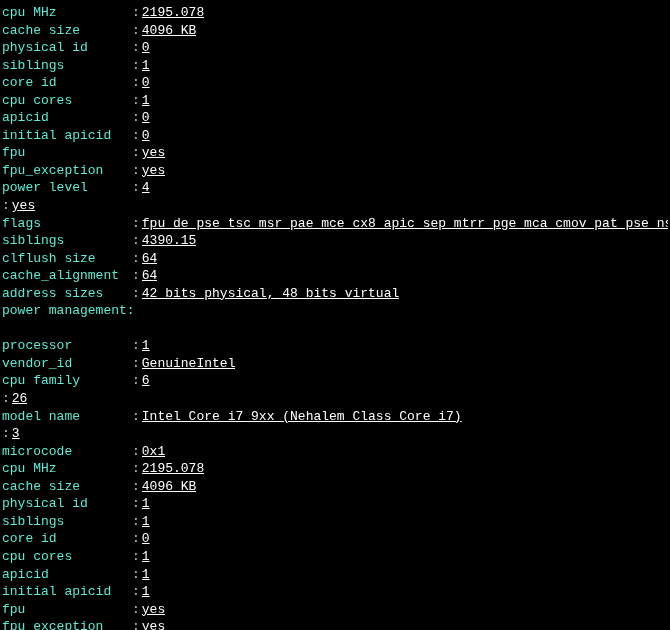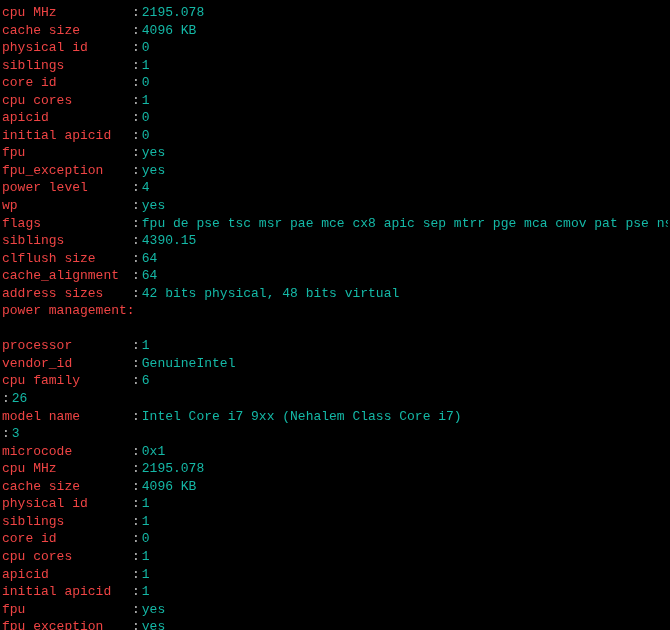--- a/index.html
+++ b/index.html
@@ -19,34 +19,35 @@
       overflow: hidden;
     }
     .info-table {
       width: 100%;
     }
     .info-row {
       display: flex;
       white-space: nowrap;
     }
     .info-key {
-      color: #ef4444;
+      color: #5eead4;
       min-width: 130px;
       flex-shrink: 0;
     }
     .info-sep {
       color: #c0c0c0;
       margin-right: 2px;
       flex-shrink: 0;
     }
     .info-val {
-      color: #14b8a6;
+      color: #ffffff;
       overflow: hidden;
       text-overflow: clip;
       white-space: nowrap;
+      text-decoration: underline;
     }
     .empty-row {
       height: 1.35em;
     }
   </style>
 </head>
 <body>
 
 <div class="info-table">
 <div class="info-row">
@@ -98,21 +99,20 @@
       <span class="info-key">fpu_exception</span>
       <span class="info-sep">: </span>
       <span class="info-val">yes</span>
     </div>
     <div class="info-row">
       <span class="info-key">power level</span>
       <span class="info-sep">: </span>
       <span class="info-val">4</span>
     </div>
     <div class="info-row">
-      <span class="info-key">wp</span>
       <span class="info-sep">: </span>
       <span class="info-val">yes</span>
     </div>
     <div class="info-row">
       <span class="info-key">flags</span>
       <span class="info-sep">: </span>
       <span class="info-val">fpu de pse tsc msr pae mce cx8 apic sep mtrr pge mca cmov pat pse nstant_tsc rep_good nopl pni ssse3 cx16 sse4_1 sse4_2 x2apic popcnt hypervisor lahf</span>
     </div>
     <div class="info-row">
       <span class="info-key">siblings</span>

